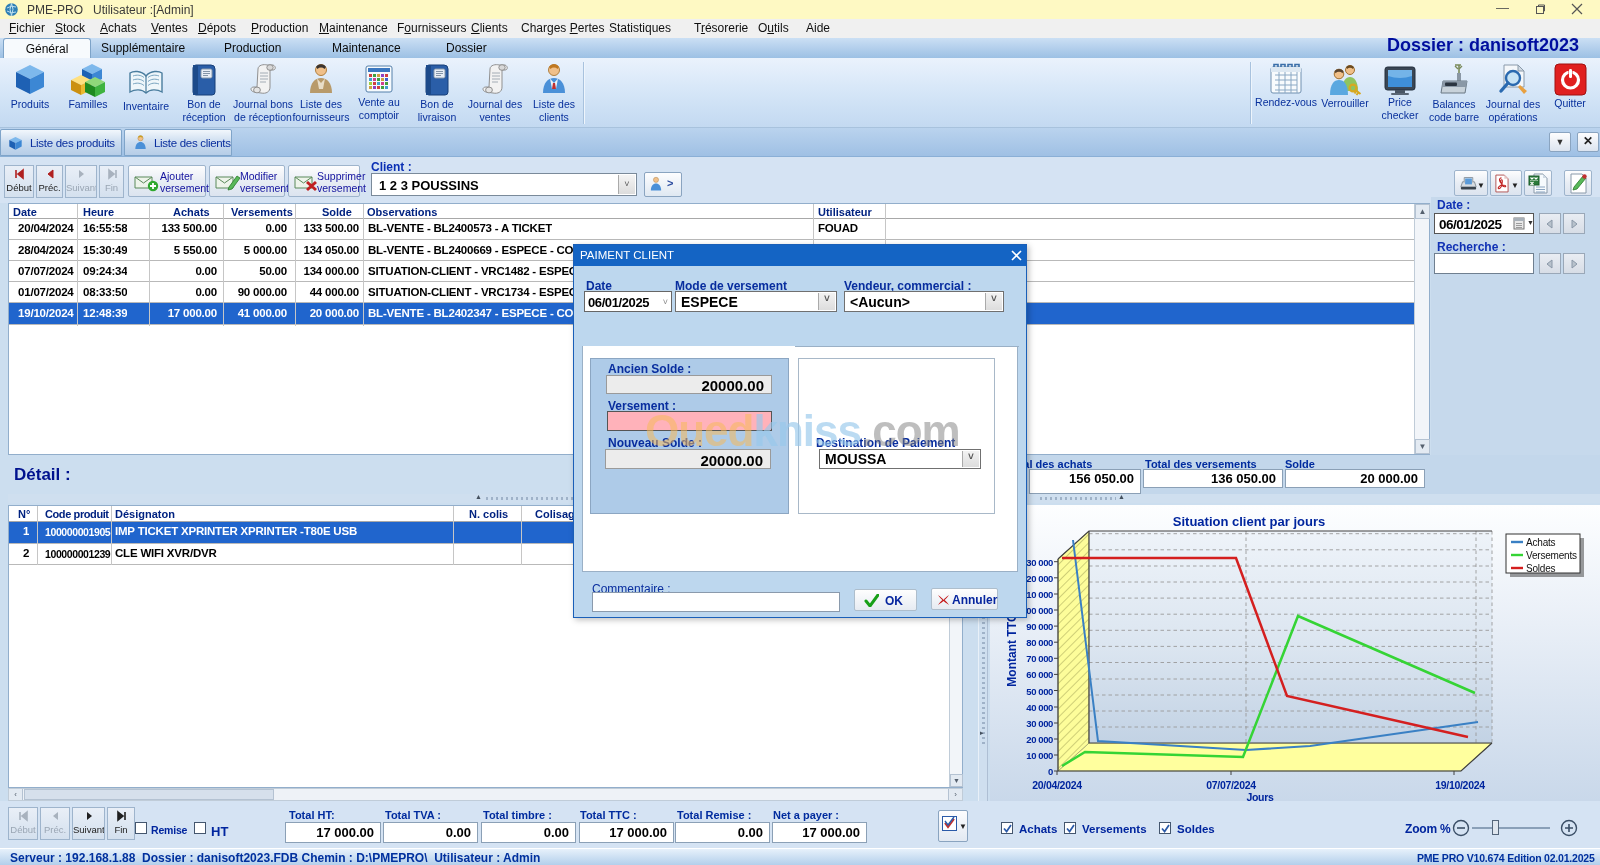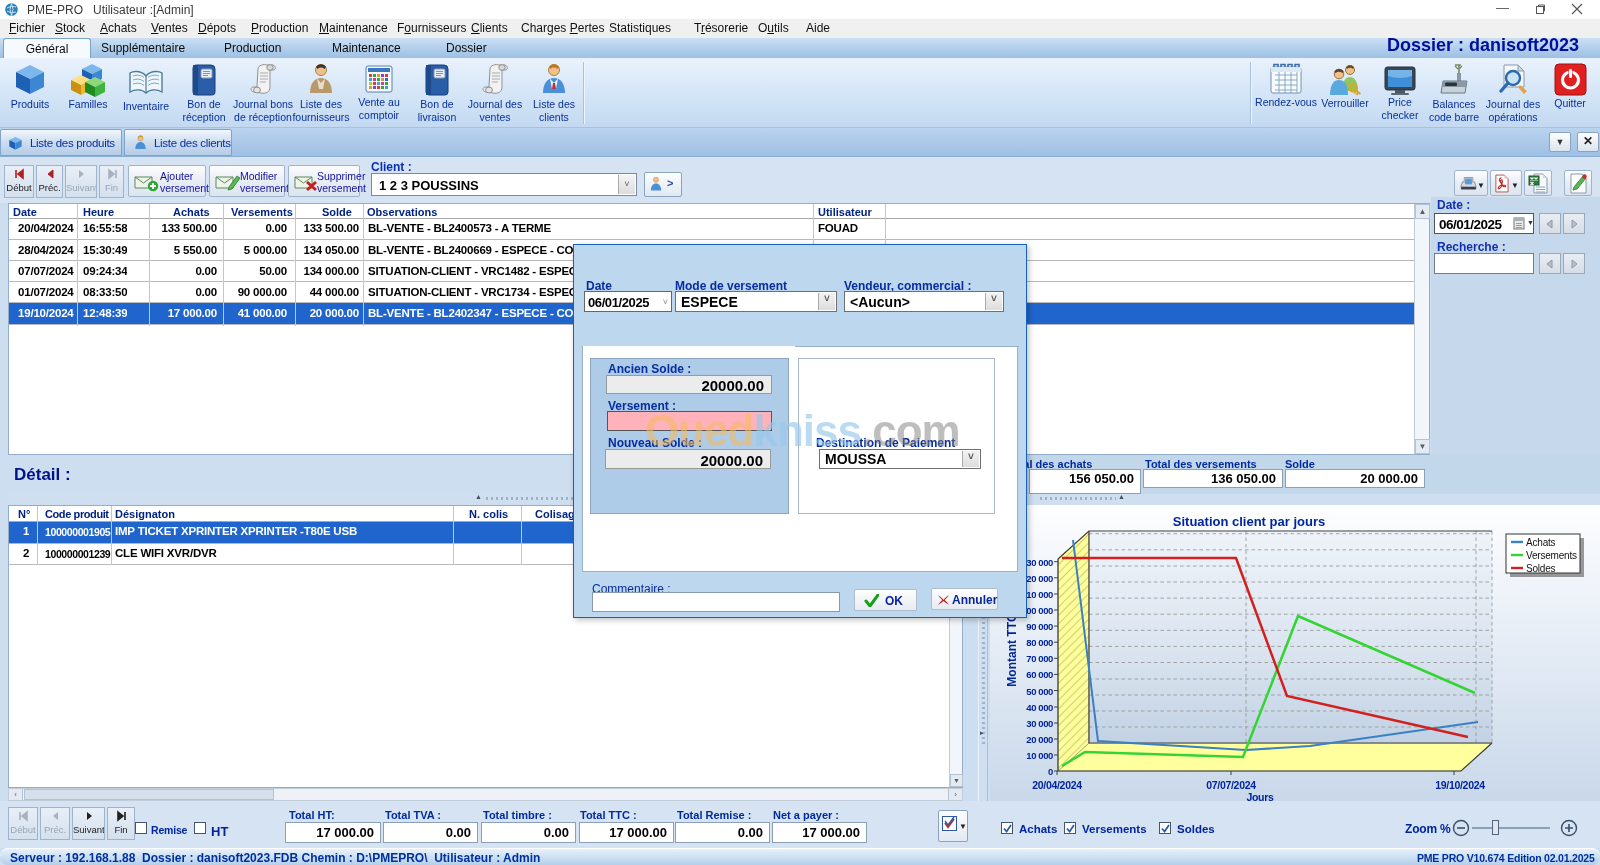--- a/index.html
+++ b/index.html
@@ -2,21 +2,21 @@
 <html><head>
 <meta charset="utf-8">
 <style>
 *{margin:0;padding:0;box-sizing:border-box;}
 html,body{width:1600px;height:865px;overflow:hidden;}
 body{font-family:"Liberation Sans",sans-serif;font-size:12px;}
 .abs{position:absolute;}
 span.abs,.cell,.dlab,.rlab,.tlab,.blab{white-space:nowrap;}
 #app{position:absolute;top:0;left:0;width:1600px;height:865px;background:#ccdeef;overflow:hidden;}
 
-#titlebar{left:0;top:0;width:1600px;height:19px;background:#ffffff;}
+#titlebar{left:0;top:0;width:1600px;height:19px;background:#fef9c3;}
 #titlebar .txt{left:27px;top:3px;color:#3a3a3a;font-size:12px;}
 
 #menubar{left:0;top:19px;width:1600px;height:19px;background:#f0f0f0;color:#101010;padding-left:20px;}
 #menubar span{position:absolute;top:2px;font-size:12px;}
 #menubar u{text-decoration:underline;}
 
 #ribbon{left:0;top:38px;width:1600px;height:20px;background:linear-gradient(#cbdff4,#9cc0e4);}
 #ribbon .tab{position:absolute;top:0;height:20px;font-size:12px;color:#0b0b0b;padding-top:3px;}
 #ribbon .active{background:#f7fafd;border:1px solid #7da3c8;border-bottom:none;border-radius:3px 3px 0 0;text-align:center;}
 #dossier{right:21px;top:-3px;color:#000e9e;font-weight:bold;font-size:18px;}
@@ -53,21 +53,21 @@
 
 #detail-title{left:14px;top:465px;color:#00128e;font-weight:bold;font-size:17px;}
 #dgrid{left:8px;top:505px;width:955px;height:283px;background:#fff;border:1px solid #92aecb;}
 
 #botband{left:0;top:801px;width:1600px;height:47px;background:#d5e3f3;}
 .blab{position:absolute;color:#002b9e;font-weight:bold;font-size:11px;white-space:nowrap;}
 .bval{position:absolute;top:21px;height:21px;background:#fff;border:1px solid #8ba0b6;font-weight:bold;font-size:13px;text-align:right;padding:2px 6px 0 0;}
 .cb{position:absolute;width:12px;height:12px;background:#fff;border:1.4px solid #44566e;}
 .cb svg{position:absolute;left:0px;top:0px;}
 
-#statusbar{left:0;top:848px;width:1600px;height:17px;background:linear-gradient(#e7f1fb,#b3cfeb);border-top:1px solid #fff;color:#00309e;font-weight:bold;font-size:12px;border-radius:8px;}
+#statusbar{left:0;top:848px;width:1600px;height:17px;background:linear-gradient(#e7f1fb,#b3cfeb);border-top:1px solid #fff;color:#00309e;font-weight:bold;font-size:12px;}
 
 #chartpanel{left:990px;top:505px;width:610px;height:296px;background:linear-gradient(#fdfeff 0%,#e9eff7 40%,#c9d8ea 100%);}
 
 #dlg{left:573px;top:244px;width:454px;height:374px;background:#bdd7ee;border:1px solid #1a5fb8;box-shadow:2px 2px 6px rgba(0,0,0,0.25);}
 #dlgtitle{left:0;top:0;width:452px;height:21px;background:#1464c4;color:#fff;font-size:11.5px;}
 .dlab{position:absolute;color:#082d9e;font-weight:bold;font-size:12px;white-space:nowrap;}
 .combo{position:absolute;background:#fff;border:1px solid #707070;font-weight:bold;font-size:14px;color:#000;white-space:nowrap;}
 .combo .dd{position:absolute;right:1px;top:1px;bottom:1px;width:17px;background:linear-gradient(#f2f2f2,#ddd);border-left:1px solid #aaa;color:#555;text-align:center;font-size:10px;}
 </style>
 </head>
@@ -398,21 +398,21 @@
       <span class="cell" style="left:358px;top:2px">Observations</span>
       <span class="cell" style="left:809px;top:2px">Utilisateur</span>
     </div>
     <div class="gline" style="left:0;top:14px;width:1405px;height:1px;background:#a8a8a8"></div>
     <div class="row" style="top:14px;">
       <span class="cell" style="left:9px;top:4px">20/04/2024</span>
         <span class="cell" style="left:74px;top:4px">16:55:58</span>
       <span class="cell r" style="left:120px;top:4px;width:88px">133 500.00</span>
         <span class="cell r" style="left:206px;top:4px;width:72px">0.00</span>
       <span class="cell r" style="left:286px;top:4px;width:64px">133 500.00</span>
-        <span class="cell" style="left:359px;top:4px">BL-VENTE - BL2400573 - A TERME</span>
+        <span class="cell" style="left:359px;top:4px">BL-VENTE - BL2400573 - A TICKET</span>
       <span class="cell" style="left:809px;top:4px">FOUAD</span>
     </div>
     <div class="rowline" style="top:35px"></div>
     <div class="row" style="top:35.5px;">
       <span class="cell" style="left:9px;top:4px">28/04/2024</span>
         <span class="cell" style="left:74px;top:4px">15:30:49</span>
       <span class="cell r" style="left:120px;top:4px;width:88px">5 550.00</span>
         <span class="cell r" style="left:206px;top:4px;width:72px">5 000.00</span>
       <span class="cell r" style="left:286px;top:4px;width:64px">134 050.00</span>
         <span class="cell" style="left:359px;top:4px">BL-VENTE - BL2400669 - ESPECE - COFFRE</span>
@@ -719,20 +719,26 @@
     <svg class="abs" style="left:1560px;top:18px" width="18" height="18">
         <circle cx="9" cy="9" r="7.5" fill="none" stroke="#3a4e66" stroke-width="1.4"></circle>
         <path d="M5 9 h8 M9 5 v8" stroke="#3a4e66" stroke-width="1.6"></path>
       </svg>
   </div>
   <div class="abs" id="statusbar">
     <span class="abs" style="left:10px;top:2px">Serveur : 192.168.1.88&nbsp;&nbsp;Dossier : danisoft2023.FDB Chemin : D:\PMEPRO\&nbsp;&nbsp;Utilisateur : Admin</span>
     <span class="abs" style="left:1417px;top:3px;font-size:10.5px;letter-spacing:-0.2px">PME PRO V10.674 Edition 02.01.2025</span>
   </div>
   <div class="abs" id="dlg">
+    <div class="abs" id="dlgtitle">
+      <span class="abs" style="left:6px;top:4px">PAIMENT CLIENT</span>
+      <svg class="abs" style="left:437px;top:5px" width="11" height="11">
+          <path d="M1 1 L10 10 M10 1 L1 10" stroke="#fff" stroke-width="1.6"></path>
+        </svg>
+    </div>
     <span class="dlab" style="left:12px;top:34px">Date</span>
     <span class="dlab" style="left:101px;top:34px">Mode de versement</span>
     <span class="dlab" style="left:270px;top:34px">Vendeur, commercial :</span>
     <span class="combo" style="left:10px;top:46px;width:88px;height:21px;border:1px solid #666;">
       <span class="abs" style="left:3px;top:3px;font-size:13px;letter-spacing:-0.4px">06/01/2025</span>
       <span class="abs" style="right:3px;top:5px;font-size:9px;color:#888;font-weight:normal">˅</span>
       </span>
     <span class="combo" style="left:101px;top:46px;width:162px;height:21px;">
       <span class="abs" style="left:5px;top:2px">ESPECE</span>
         <span class="dd">˅</span>

